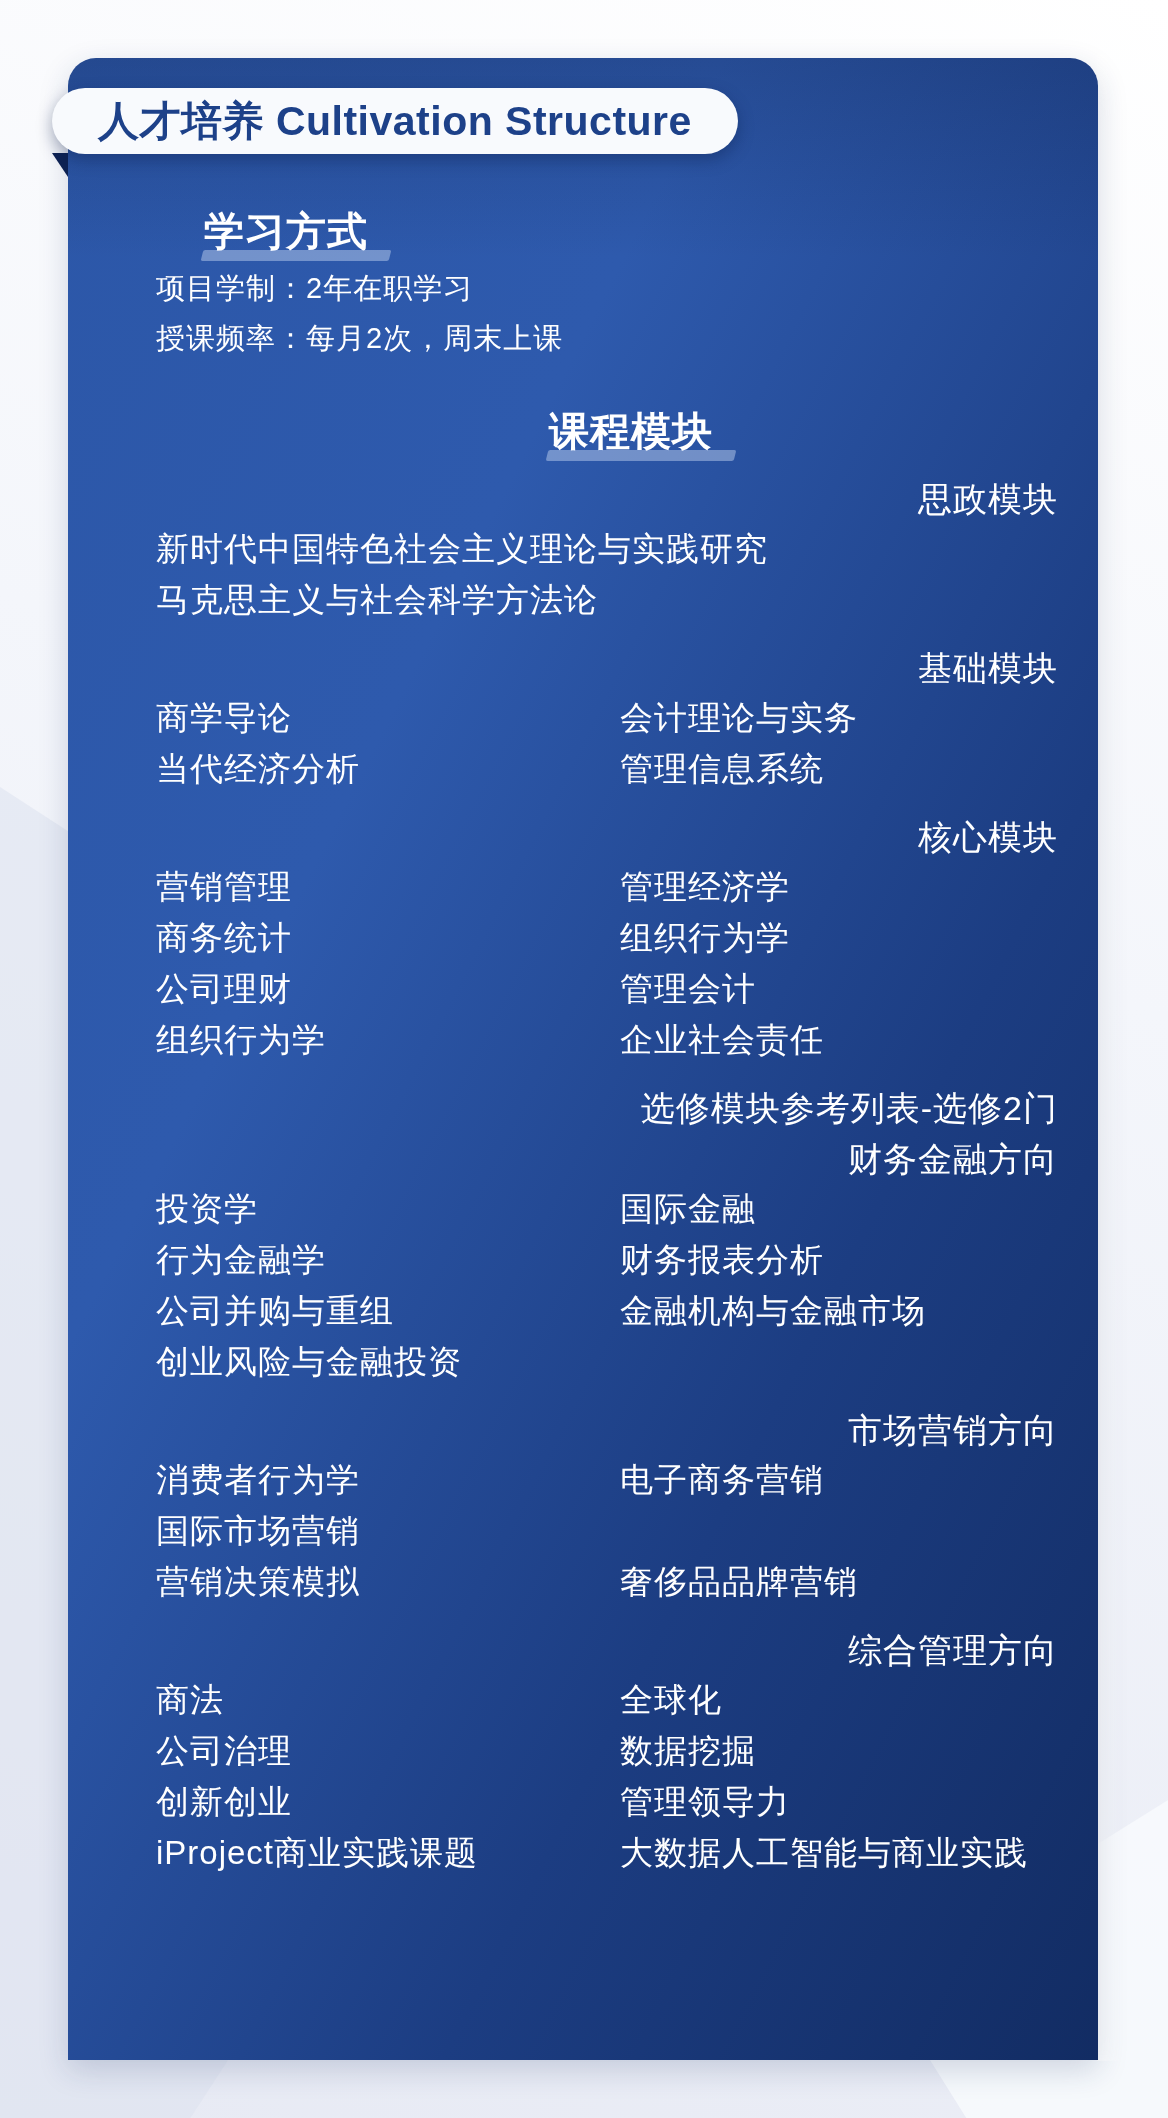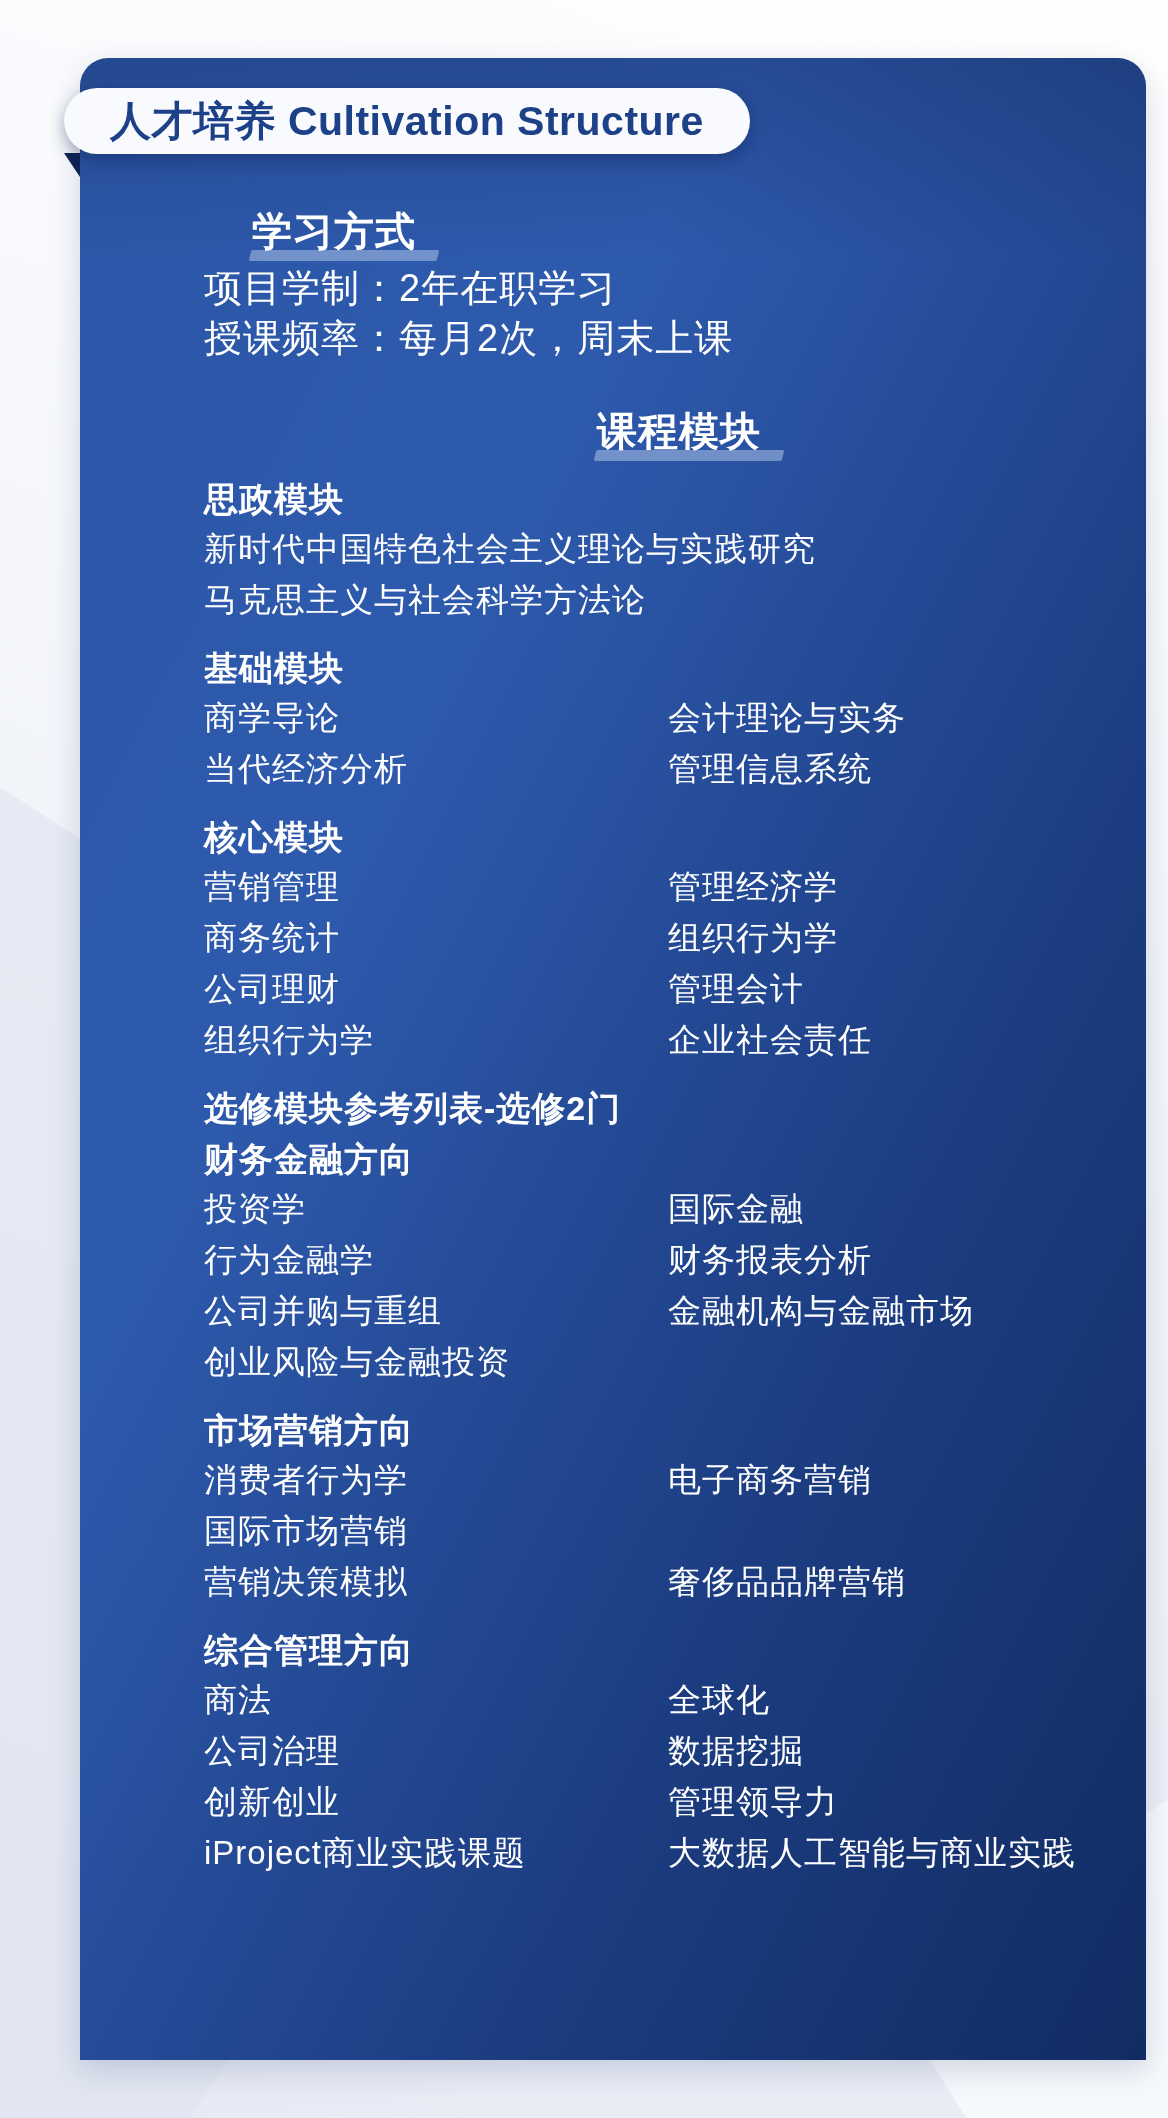--- a/index.html
+++ b/index.html
@@ -17,27 +17,26 @@
   .decor-bottom-right{
     left:880px;top:1980px;width:900px;height:700px;
     background:#f7f9fd;opacity:.9;transform:rotate(-32deg);transform-origin:top left;
   }
   .decor-strip-right{
     left:1097px;top:55px;width:24px;height:2006px;
     background:linear-gradient(90deg,rgba(255,255,255,.85),rgba(255,255,255,0));
   }
   
   .card{
-    position:absolute;z-index:2;left:80px;top:58px;width:1030px;height:2002px;
+    position:absolute;z-index:2;left:68px;top:58px;width:1030px;height:2002px;
     border-radius:28px 28px 0 0;
     background:
       linear-gradient(180deg,rgba(9,22,56,.22) 0%,rgba(9,22,56,0) 10%),
       linear-gradient(117deg,#2c57a8 0%,#2e5aad 32%,#1c3d82 68%,#122c63 100%);
     box-shadow:0 10px 30px rgba(30,50,100,.18);
-    padding-left:36px;
   }
   
   .title-pill{
     position:absolute;left:-16px;top:30px;height:66px;line-height:66px;
     padding:0 46px;border-radius:34px;background:#f8fafd;
     font-size:41px;font-weight:bold;color:#1d4189;white-space:nowrap;
     box-shadow:0 6px 16px rgba(10,25,70,.35);letter-spacing:.5px;
   }
   .title-fold{
     position:absolute;left:-16px;top:95px;width:0;height:0;
@@ -51,24 +50,24 @@
   }
   .section-heading.curriculum{margin-bottom:26px;text-align:center;}
   .heading-text{position:relative;display:inline-block;margin-left:48px;}
   .heading-text::after{
     content:"";position:absolute;left:-2px;right:-22px;bottom:-7px;height:11px;
     background:rgba(201,218,243,.45);transform:skewX(-14deg);border-radius:2px;
   }
   .bullet{position:absolute;left:-38px;top:2px;width:22px;height:42px;}
   .bullet .dot-top{width:15px;height:15px;border-radius:50%;background:#ffffff;margin-left:3px;}
   .bullet .dot-bottom{width:20px;height:20px;border-radius:50%;background:#b3c1e2;margin-top:-3px;}
-  .study-line{font-size:38px;line-height:36px;margin:0 0 14px 0;letter-spacing:1px;white-space:nowrap;}
+  .study-line{font-size:29px;line-height:36px;margin:0 0 14px 0;letter-spacing:1px;white-space:nowrap;}
   .section-study{margin-bottom:52px;}
   .module{margin-bottom:31px;}
-  .module-title{font-size:34px;font-weight:bold;line-height:38px;margin:0 0 13px 0;letter-spacing:1px;white-space:nowrap;}
+  .module-title{font-size:34px;font-weight:normal;line-height:38px;margin:0 0 13px 0;letter-spacing:1px;white-space:nowrap;text-align:right;}
   .course-row{display:flex;margin:0 0 15px 0;}
   .cell{font-size:33px;line-height:36px;letter-spacing:1px;white-space:nowrap;}
   .cell.left{width:464px;flex:none;}
   .cell.right{flex:1;}
 </style>
 </head>
 <body>
 
 <div class="decor decor-left"></div>
 <div class="decor decor-bottom-right"></div>

